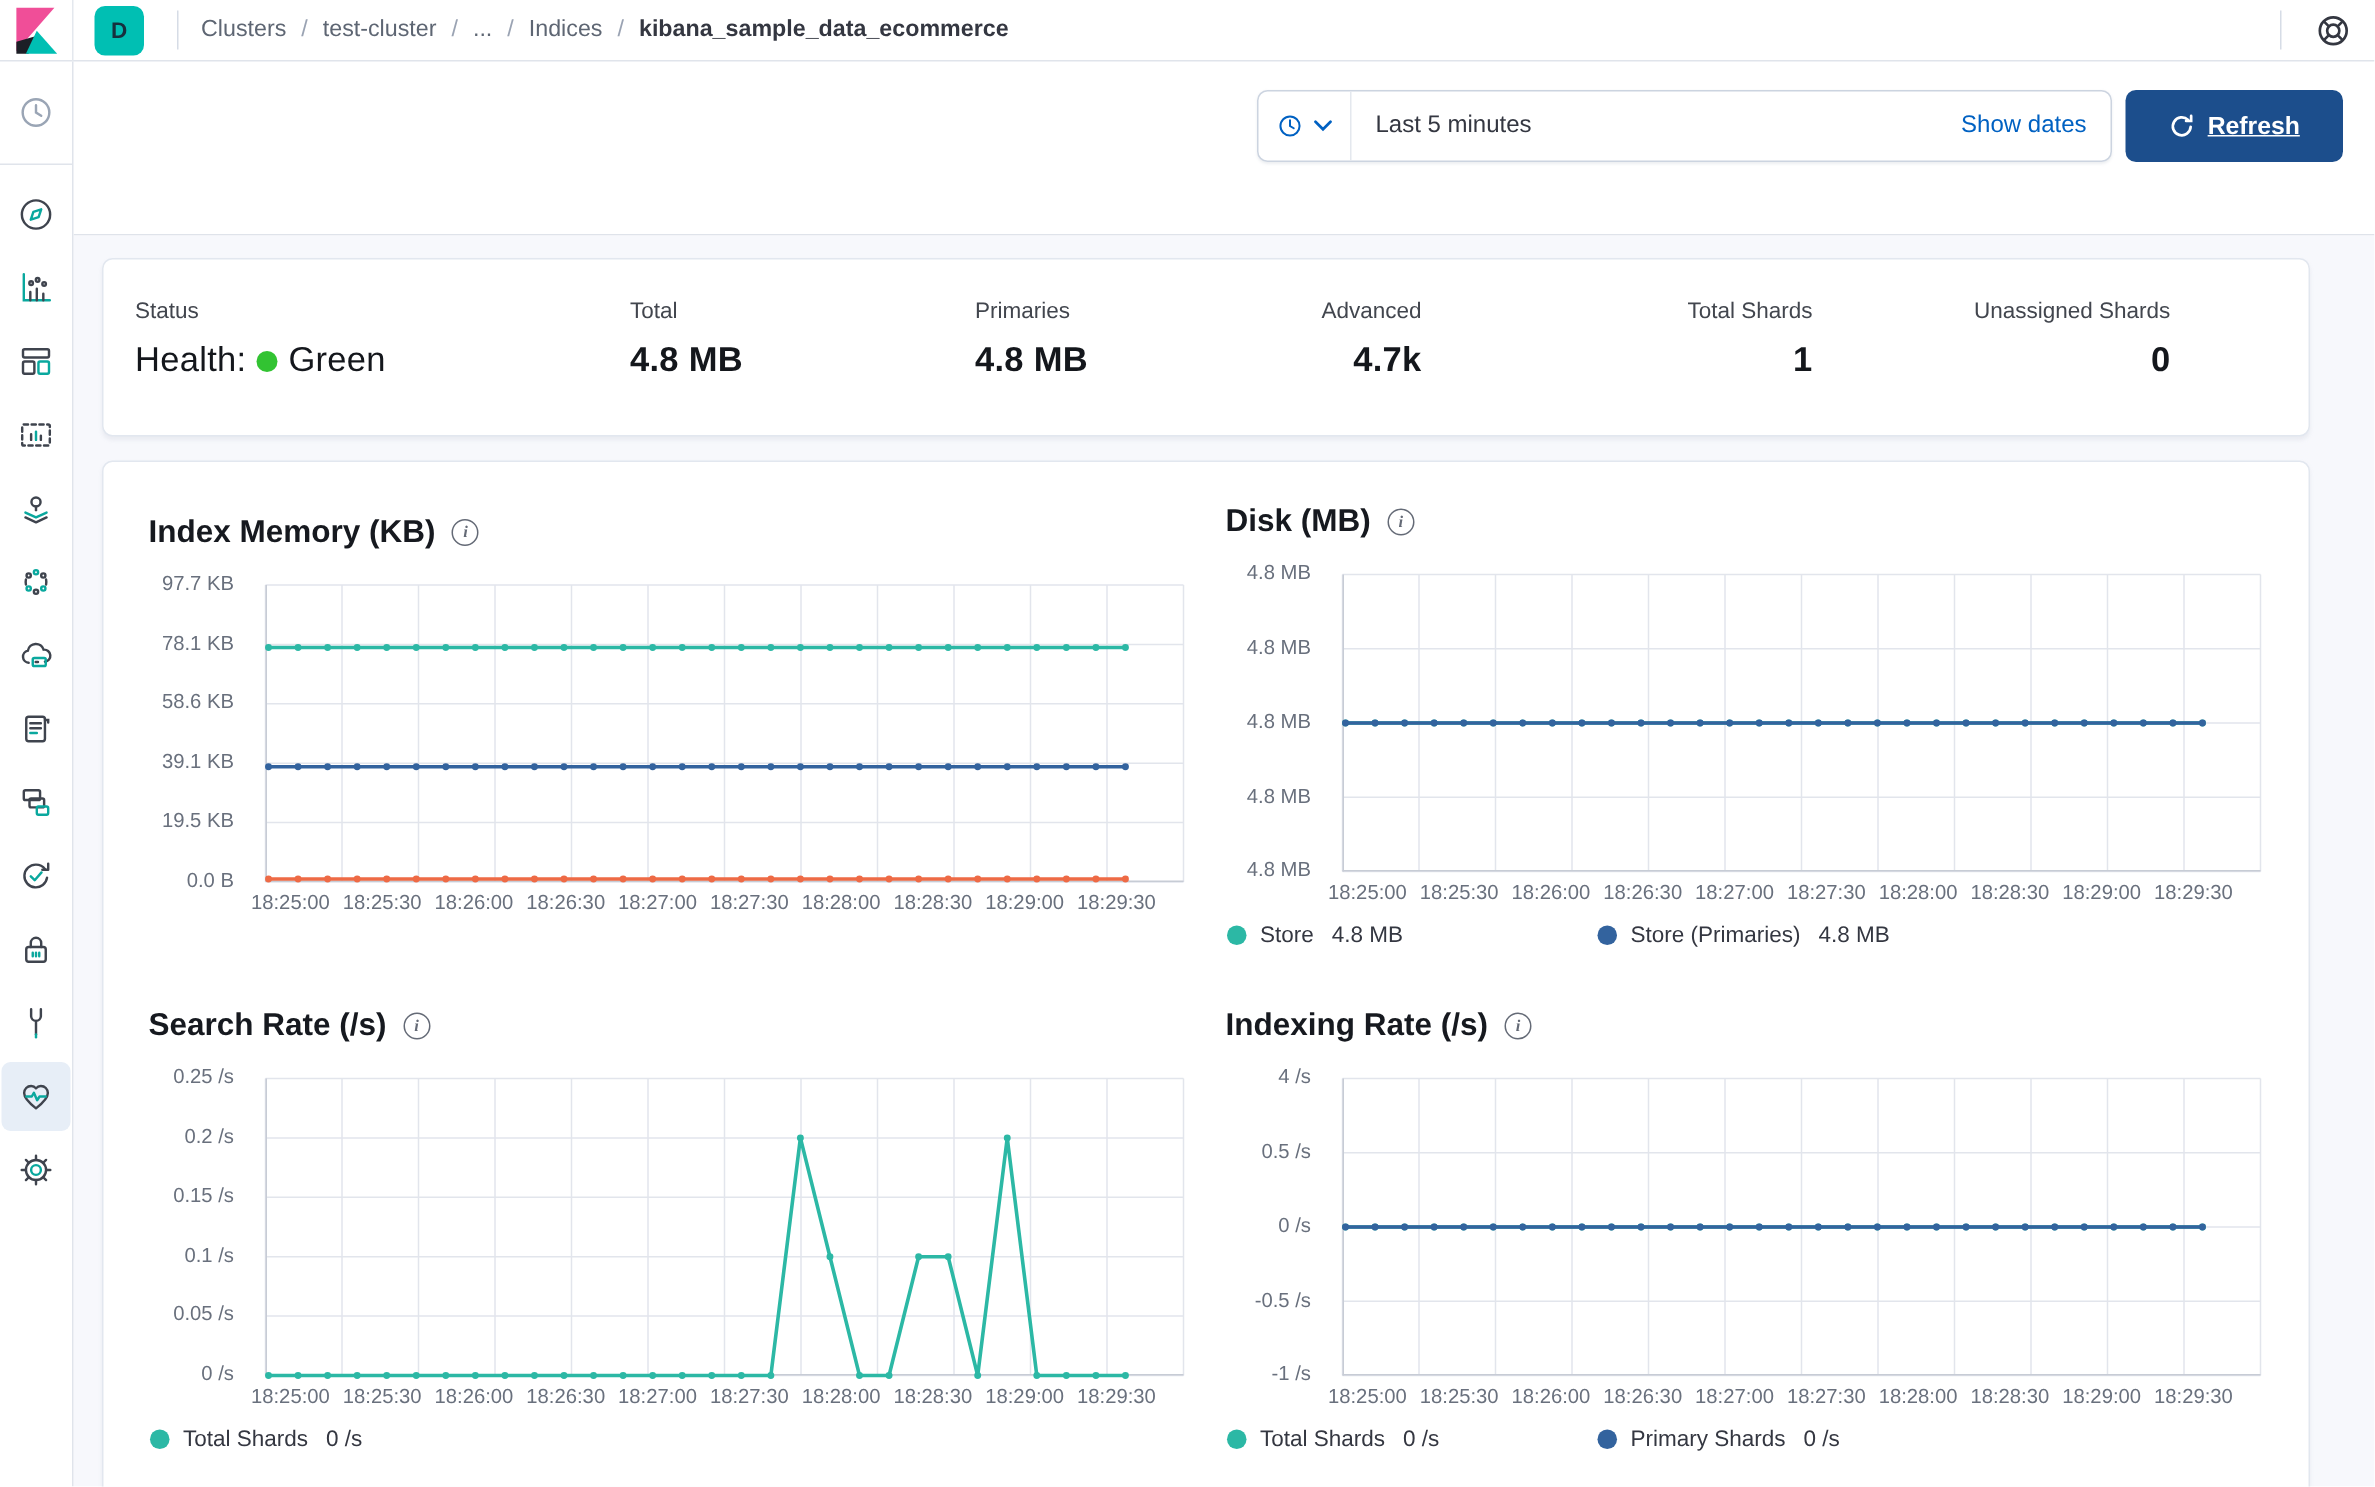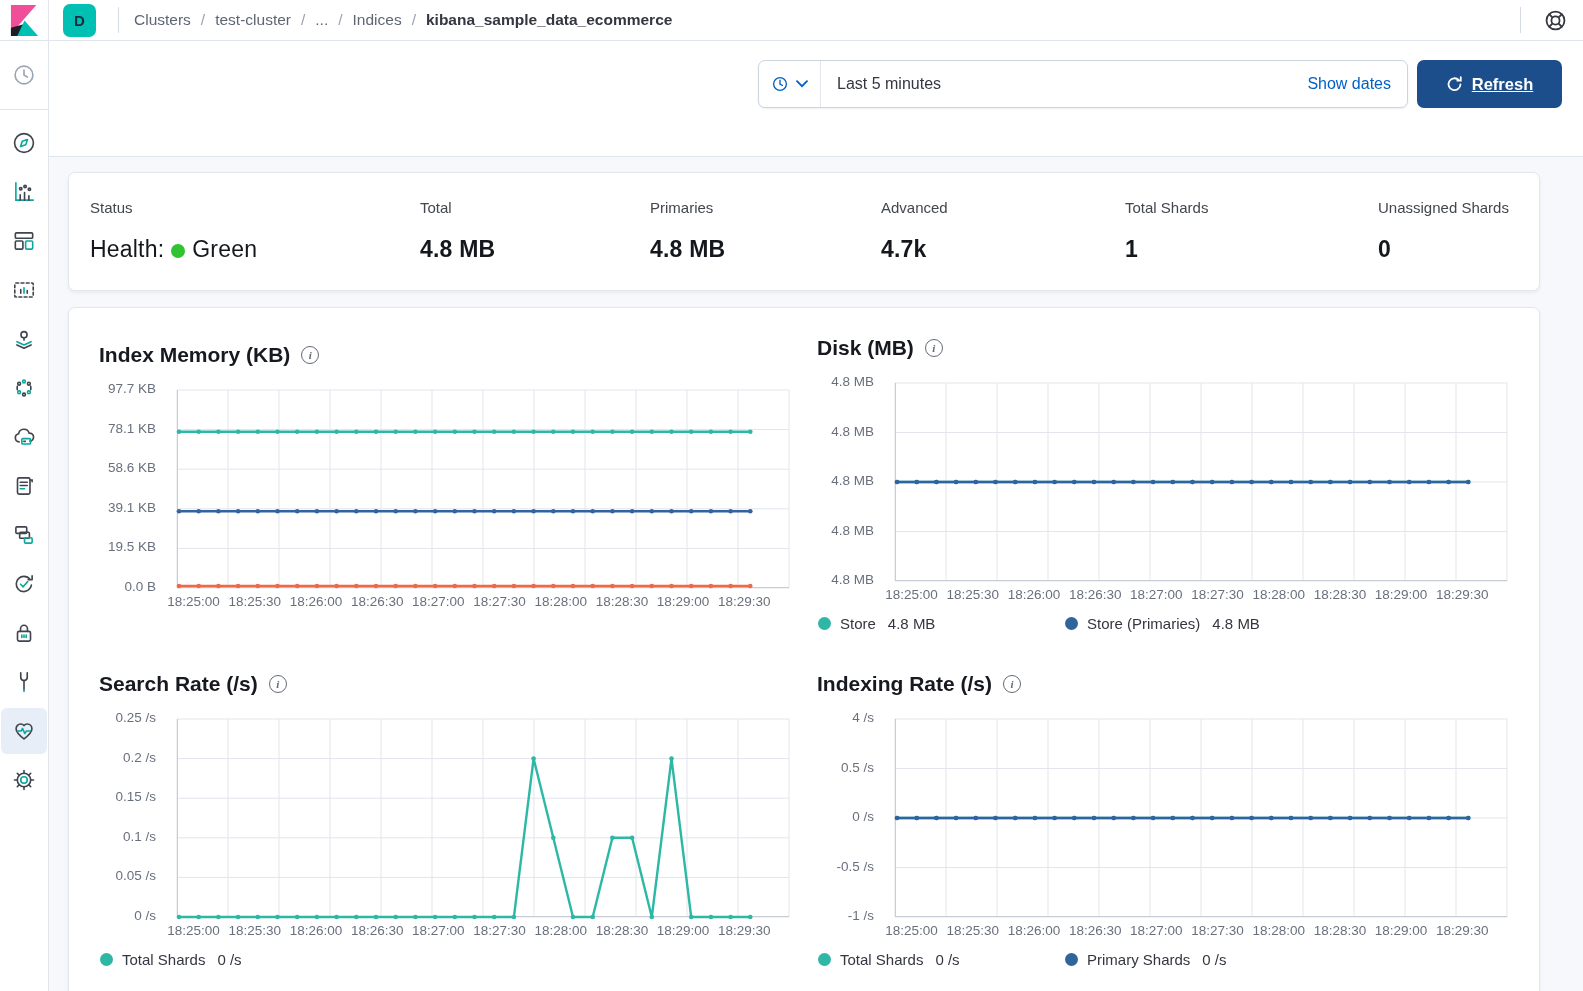--- a/index.html
+++ b/index.html
@@ -32,21 +32,21 @@
              border-right:1px solid #e0e4eb; z-index:5; }
   .sb-top { height:69px; display:flex; align-items:center; justify-content:center;
             border-bottom:1px solid #e0e4eb; }
   .sb-items { display:flex; flex-direction:column; align-items:center; padding-top:8px; }
   .sb-item { width:48px; height:49px; display:flex; align-items:center; justify-content:center; cursor:pointer; }
   .sb-item.active { background:#e7eef7; border-radius:6px; width:46px; height:46px; margin:1.5px 0; }
 
   
   .header { position:absolute; left:49px; top:41px; right:0; height:116px; background:#fff;
             border-bottom:1px solid #dfe3ea; }
-  .dp-group { position:absolute; top:19px; right:175px; width:650px; height:48px; background:#fff;
+  .dp-group { position:absolute; top:19px; right:175px; width:570px; height:48px; background:#fff;
               border:1px solid #ccd4e0; border-radius:7px; display:flex; align-items:center;
               box-shadow:0 1px 2px rgba(152,162,179,.18); }
   .dp-toggle { width:62px; height:100%; display:flex; align-items:center; justify-content:center;
                gap:7px; border-right:1px solid #e4e8ee; cursor:pointer; }
   .dp-value { flex:1; padding-left:16px; font-size:16px; color:#343741; cursor:pointer; }
   .dp-showdates { padding-right:16px; font-size:16px; font-weight:500; color:#0061c2; cursor:pointer; }
   .refresh-btn { position:absolute; top:19px; right:21px; width:145px; height:48px; background:#1c4e8c;
                  border:none; border-radius:7px; color:#fff; display:flex; align-items:center;
                  justify-content:center; gap:9px; font-size:16.5px; font-weight:600;
                  font-family:"Liberation Sans",sans-serif; cursor:pointer; }
@@ -58,21 +58,21 @@
 
   
   .content { position:absolute; left:49px; top:157px; right:0; bottom:0; background:#f7f8fc; }
   .card { position:absolute; left:19px; right:43px; background:#fff; border:1px solid #e2e7ef;
           border-radius:7px; box-shadow:0 2px 3px rgba(152,162,179,.15); }
   .summary-card { top:15px; height:119px; }
   .charts-card { top:150px; height:730px; }
 
   .sum-col { position:absolute; top:26px; }
   .sum-label { font-size:15px; color:#42464e; }
-  .sum-value { margin-top:20px; font-size:23px; font-weight:600; color:#14171c; letter-spacing:.2px; }
+  .sum-value { margin-top:10px; font-size:23px; font-weight:600; color:#14171c; letter-spacing:.2px;text-align:right; }
   .health-dot { display:inline-block; width:14px; height:14px; border-radius:50%; background:#32c332;
                 margin:0 7px; vertical-align:-1px; }
 
   
   .chart { position:absolute; width:690px; }
   .chart-head { display:flex; align-items:center; gap:11px; margin-bottom:23px; }
   .chart-head h2 { font-size:21px; font-weight:600; color:#16191f; }
   .info-icon { width:18px; height:18px; border:1.4px solid #646a76; border-radius:50%; color:#646a76;
                font-size:11px; font-weight:600; display:flex; align-items:center; justify-content:center;
                cursor:pointer; font-family:"Liberation Serif",serif; font-style:italic; }
@@ -282,21 +282,21 @@
       <div class="sum-value">4.8 MB</div>
     </div>
     <div class="sum-col" style="left:812px">
       <div class="sum-label">Advanced</div>
       <div class="sum-value">4.7k</div>
     </div>
     <div class="sum-col" style="left:1056px">
       <div class="sum-label">Total Shards</div>
       <div class="sum-value">1</div>
     </div>
-    <div class="sum-col" style="left:1309px">
+    <div class="sum-col" style="left:1247px">
       <div class="sum-label">Unassigned Shards</div>
       <div class="sum-value">0</div>
     </div>
   </div>
 
   <div class="card charts-card">
     <section class="chart" style="left:30px;top:35px">
       <div class="chart-head">
         <h2>Index Memory (KB)</h2>
         <span class="info-icon">i</span>

